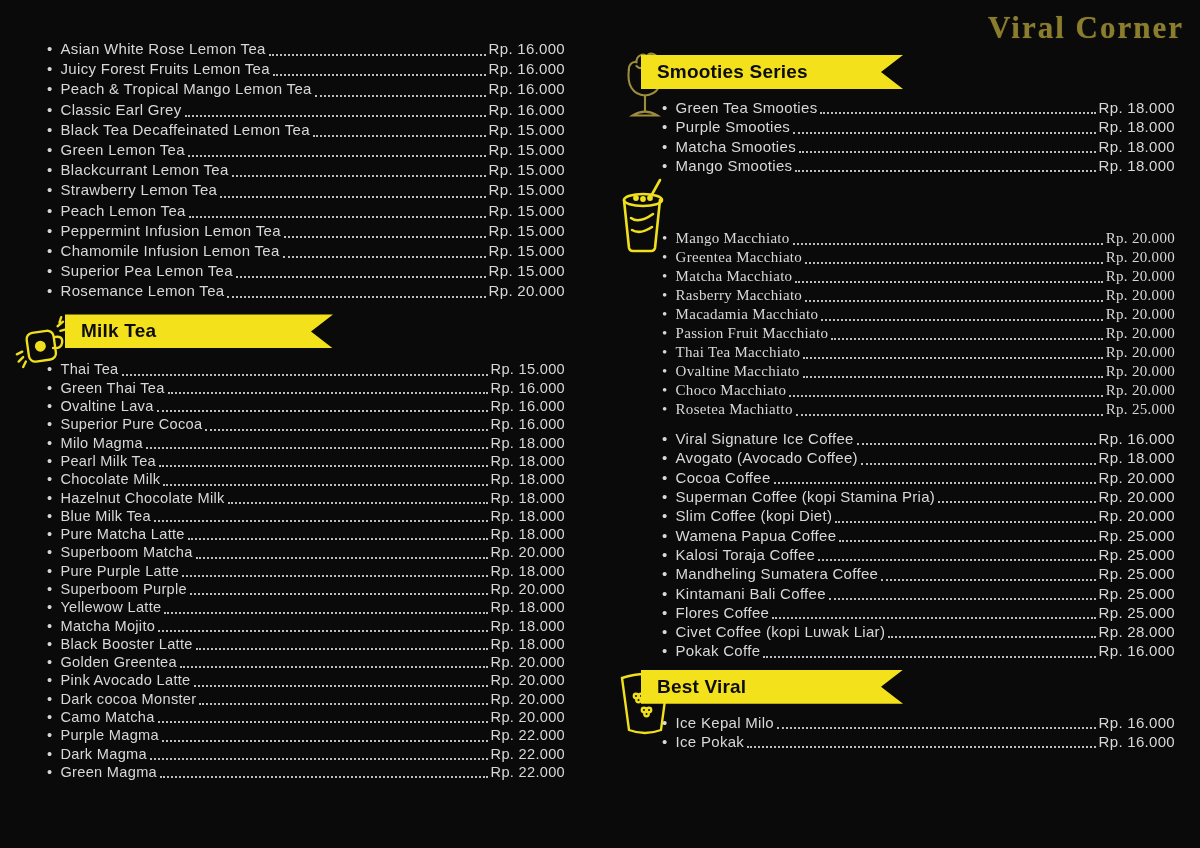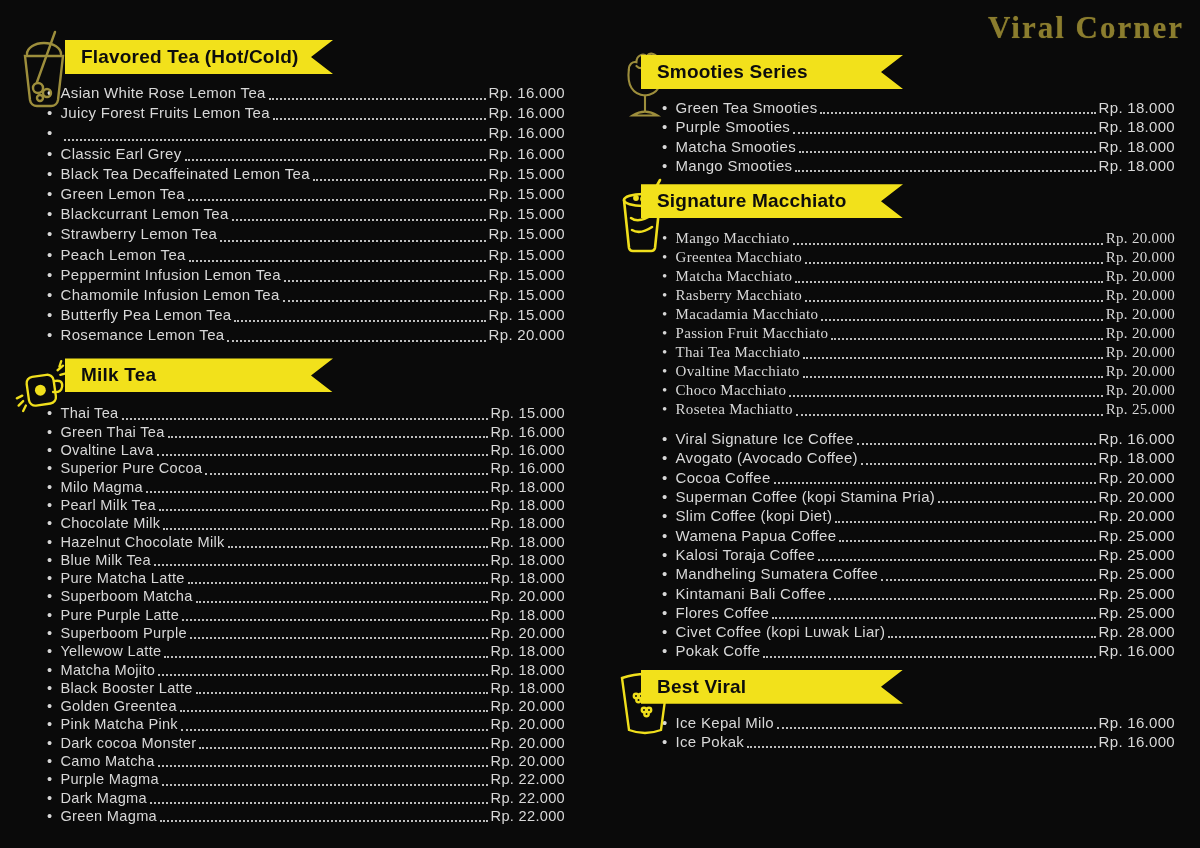--- a/index.html
+++ b/index.html
@@ -72,54 +72,38 @@
   .section-coffee{margin-top:8px;}
   .section-best-viral{margin-top:8px;text-align:center;}
 </style>
 </head>
 <body style="--bg: #0a0a0a; --ribbon: #f2e11b; --itemtext: #d8d8d8; --logo: #8b7d2e;">
 
 <div class="logo">Viral Corner</div>
 
 <div class="col col-left">
   <div class="section section-flavored-tea">
-    <div class="header">
-      <span class="icon icon-bubble-tea-cup-icon">
-          <svg viewBox="0 0 58 80">
-            <g fill="none" stroke="#9d8e3c" stroke-width="2.4" stroke-linecap="round">
-   <line x1="40" y1="2" x2="22" y2="52"></line>
-   <path d="M12 24 a17 11 0 0 1 34 0"></path>
-   <path d="M10 26 h38 l-5 44 a7 7 0 0 1 -7 6 h-14 a7 7 0 0 1 -7 -6 z"></path>
-   <circle cx="23" cy="58" r="5"></circle>
-              <circle cx="32" cy="63" r="4"></circle>
-              <circle cx="25" cy="68" r="3"></circle>
-            </g>
-          </svg>
-        </span>
-      <div class="ribbon">
-        <span class="ribbon-title">Flavored Tea (Hot/Cold)</span>
-      </div>
-    </div>
     <div class="items">
   <div class="row">
     <span class="bullet"></span>
     <span class="name">Asian White Rose Lemon Tea</span>
     <span class="dots"></span>
     <span class="price">Rp. 16.000</span>
   </div>
 
   <div class="row">
     <span class="bullet"></span>
     <span class="name">Juicy Forest Fruits Lemon Tea</span>
     <span class="dots"></span>
     <span class="price">Rp. 16.000</span>
   </div>
 
   <div class="row">
     <span class="bullet"></span>
+    <span class="name">Peach &amp; Tropical Mango Lemon Tea</span>
     <span class="dots"></span>
     <span class="price">Rp. 16.000</span>
   </div>
 
   <div class="row">
     <span class="bullet"></span>
     <span class="name">Classic Earl Grey</span>
     <span class="dots"></span>
     <span class="price">Rp. 16.000</span>
   </div>
@@ -168,21 +152,21 @@
 
   <div class="row">
     <span class="bullet"></span>
     <span class="name">Chamomile Infusion Lemon Tea</span>
     <span class="dots"></span>
     <span class="price">Rp. 15.000</span>
   </div>
 
   <div class="row">
     <span class="bullet"></span>
-    <span class="name">Butterfly Pea Lemon Tea</span>
+    <span class="name">Superior Pea Lemon Tea</span>
     <span class="dots"></span>
     <span class="price">Rp. 15.000</span>
   </div>
 
   <div class="row">
     <span class="bullet"></span>
     <span class="name">Rosemance Lemon Tea</span>
     <span class="dots"></span>
     <span class="price">Rp. 20.000</span>
   </div>
@@ -321,21 +305,21 @@
 
   <div class="row">
     <span class="bullet"></span>
     <span class="name">Golden Greentea</span>
     <span class="dots"></span>
     <span class="price">Rp. 20.000</span>
   </div>
 
   <div class="row">
     <span class="bullet"></span>
-    <span class="name">Pink Matcha Pink</span>
+    <span class="name">Pink Avocado Latte</span>
     <span class="dots"></span>
     <span class="price">Rp. 20.000</span>
   </div>
 
   <div class="row">
     <span class="bullet"></span>
     <span class="name">Dark cocoa Monster</span>
     <span class="dots"></span>
     <span class="price">Rp. 20.000</span>
   </div>
@@ -428,23 +412,20 @@
    <ellipse cx="27" cy="24" rx="19" ry="6"></ellipse>
    <path d="M8 24 l5 48 a4 4 0 0 0 4 3 h18 a4 4 0 0 0 4 -3 l5 -48"></path>
    <path d="M15 42 q8 6 22 -4"></path>
    <path d="M16 54 q8 5 20 -3"></path>
    <circle cx="20" cy="22" r="1.6" fill="#f0df1c"></circle>
               <circle cx="27" cy="23" r="1.6" fill="#f0df1c"></circle>
               <circle cx="34" cy="22" r="1.6" fill="#f0df1c"></circle>
             </g>
           </svg>
         </span>
-      <div class="ribbon">
-        <span class="ribbon-title">Signature Macchiato</span>
-      </div>
     </div>
     <div class="items">
   <div class="row">
     <span class="bullet"></span>
     <span class="name">Mango Macchiato</span>
     <span class="dots"></span>
     <span class="price">Rp. 20.000</span>
   </div>
 
   <div class="row">

